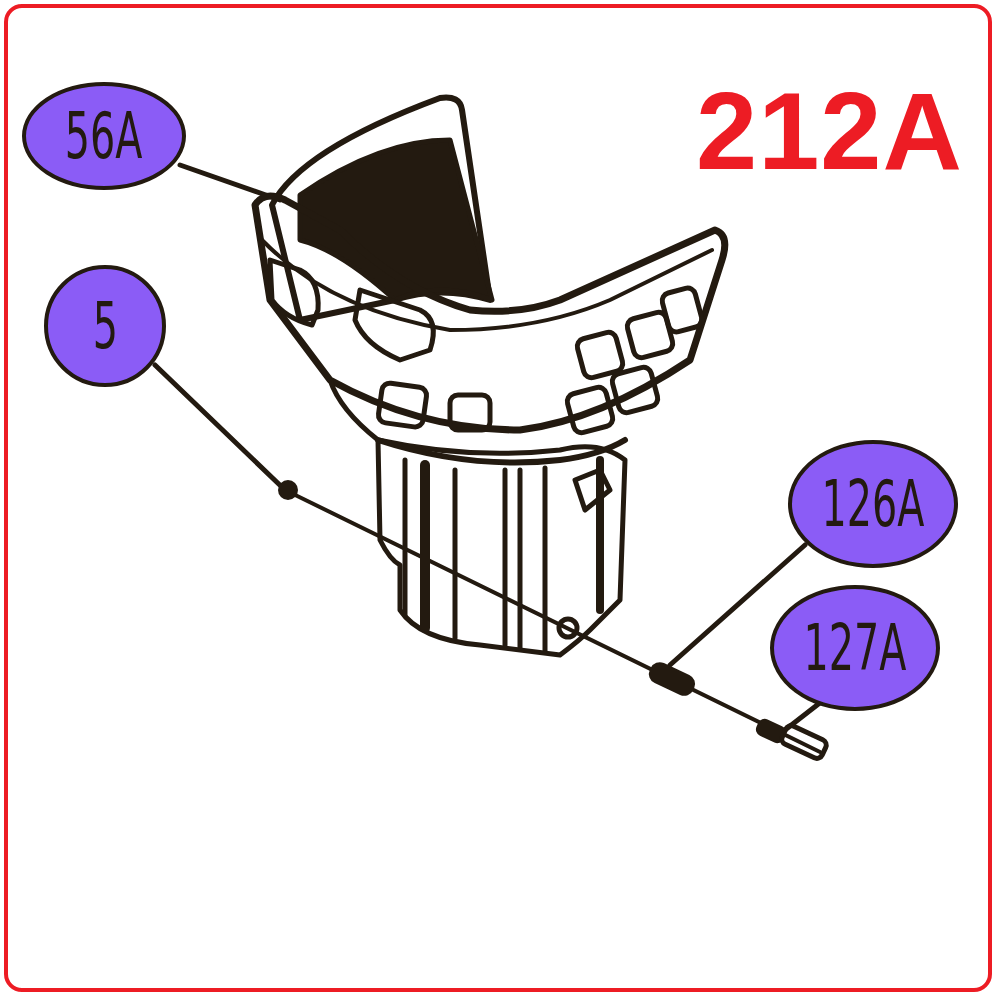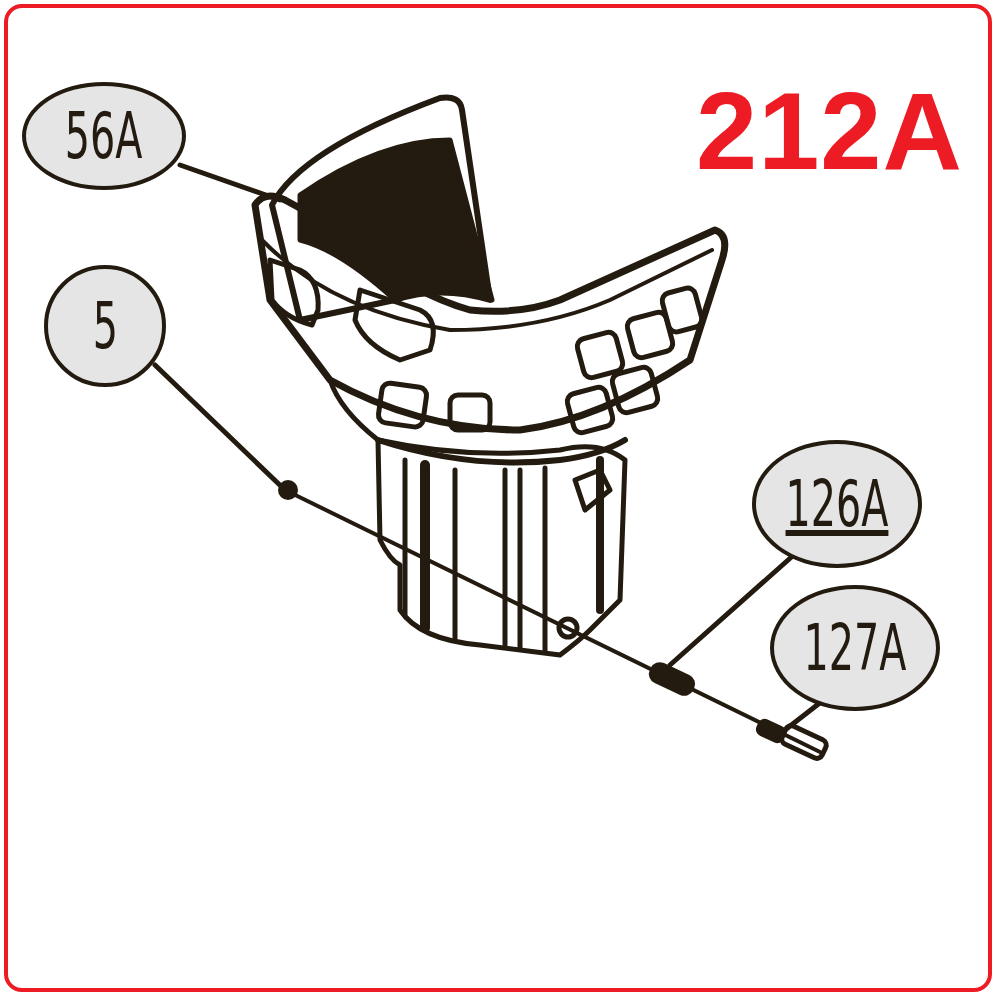--- a/index.html
+++ b/index.html
@@ -1,20 +1,20 @@
 <!DOCTYPE html>
 <html><head>
 <meta charset="utf-8">
 <style>
   html,body{margin:0;padding:0;background:#fff;}
   body{width:1000px;height:1000px;position:relative;overflow:hidden;}
   .frame{position:absolute;left:4px;top:4px;width:988px;height:988px;border:4px solid #ed1c24;border-radius:18px;box-sizing:border-box;}
   .title{position:absolute;left:696px;top:28px;width:290px;text-align:left;font-family:"Liberation Sans",sans-serif;font-weight:bold;font-size:110px;line-height:110px;color:#ed1c24;letter-spacing:1px;margin-top:48px;}
   svg.drawing{position:absolute;left:0;top:0;}
-  .callout{position:absolute;border:4px solid #231a10;border-radius:50%;box-sizing:border-box;display:flex;align-items:center;justify-content:center;font-family:"DejaVu Sans",sans-serif;color:#231a10;background:#e5e5e5;}
+  .callout{position:absolute;border:4px solid #231a10;border-radius:50%;box-sizing:border-box;display:flex;align-items:center;justify-content:center;font-family:"DejaVu Sans",sans-serif;color:#231a10;background:#8b5cf6;}
   .callout span{display:inline-block;transform:scaleX(0.62);font-size:64px;line-height:64px;}
 </style>
 </head>
 <body>
 
 <div class="frame"></div>
 
 <div class="title">212A</div>
 
 <svg class="drawing" width="1000" height="1000" viewBox="0 0 1000 1000">
@@ -66,18 +66,18 @@
     <rect x="782" y="732" width="44" height="20" rx="6" transform="rotate(25 804 742)"></rect>
   </g>
 </svg>
 
 <div class="callout" style="left:22px;top:82px;width:164px;height:108px;">
   <span>56A</span>
 </div>
 <div class="callout" style="left:44px;top:265px;width:122px;height:122px;">
   <span>5</span>
 </div>
-<div class="callout" style="left:752px;top:440px;width:170px;height:128px;text-decoration:underline;">
+<div class="callout" style="left:788px;top:440px;width:170px;height:128px;">
   <span>126A</span>
 </div>
 <div class="callout" style="left:770px;top:585px;width:170px;height:126px;">
   <span>127A</span>
 </div>
 
 </body></html>

